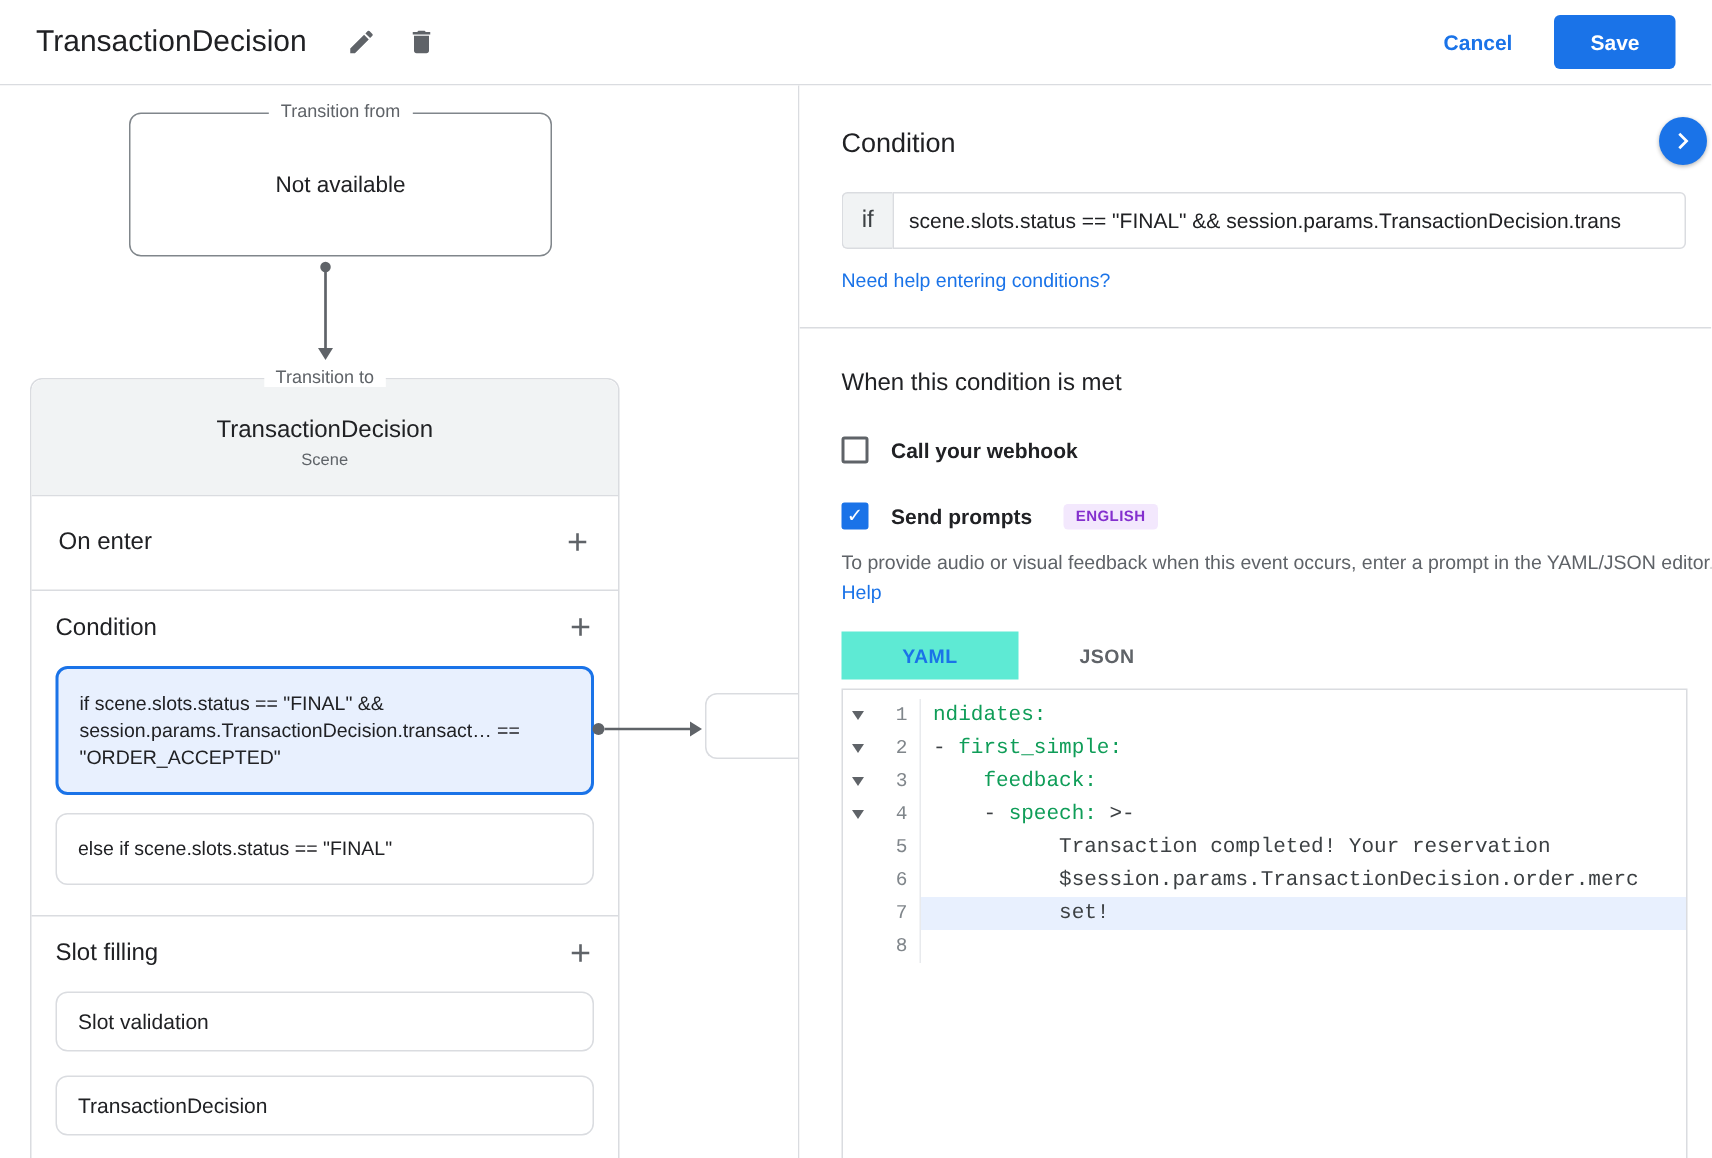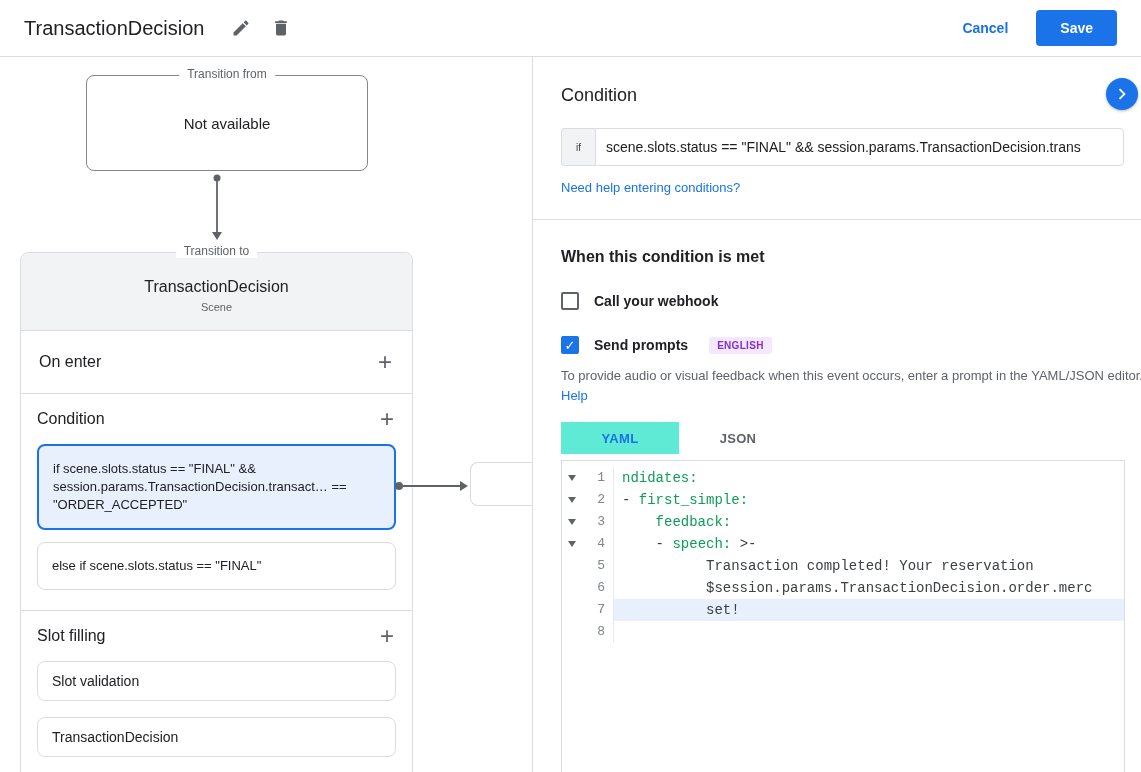--- a/index.html
+++ b/index.html
@@ -66,31 +66,31 @@
     background: #fff; padding: 28px 0 0 28px; }
   .collapse-btn { position: absolute; top: 21px; right: 3px; width: 32px; height: 32px;
     border-radius: 50%; background: #1a73e8; display: flex; align-items: center;
     justify-content: center; box-shadow: 0 1px 3px rgba(0,0,0,.3); z-index: 5; }
 
   .panel-h2 { font-size: 18px; font-weight: 400; margin-bottom: 22px; }
 
   .cond-row { display: flex; width: 563px; height: 38px; margin-bottom: 12px; }
   .if-chip { width: 34px; flex: none; background: #f1f3f4; border: 1px solid #dadce0;
     border-right: none; border-radius: 4px 0 0 4px; display: flex; align-items: center;
-    justify-content: center; font-size: 10px; color: #3c4043; }
+    justify-content: center; font-size: 16px; color: #3c4043; }
   .cond-input { flex: 1; min-width: 0; border: 1px solid #dadce0; border-radius: 0 4px 4px 0;
     padding: 0 10px; font-size: 14px; color: #202124; outline: none; font-family: inherit; }
 
   .link { color: #1a73e8; font-size: 13px; text-decoration: none; }
   .help-cond { display: inline-block; margin-bottom: 24px; }
 
   .h-divider { margin-left: -28px; width: calc(100% + 28px); height: 1px; background: #dadce0;
     margin-bottom: 28px; }
 
-  .panel-h3 { font-size: 16px; font-weight: 700; margin-bottom: 26px; }
+  .panel-h3 { font-size: 16px; font-weight: 400; margin-bottom: 26px; }
 
   .chk-row { display: flex; align-items: center; gap: 15px; font-size: 14px; font-weight: bold; }
   .chk-row.webhook { margin-bottom: 26px; }
   .chk-row.prompts { margin-bottom: 12px; }
   .checkbox { width: 18px; height: 18px; border: 2px solid #5f6368; border-radius: 2px;
     flex: none; display: flex; align-items: center; justify-content: center; }
   .checkbox.checked { background: #1a73e8; border-color: #1a73e8; color: #fff; font-size: 13px; font-weight: bold; }
   .badge { margin-left: 6px; background: #f3e8fd; color: #8430ce; font-size: 10px; font-weight: bold;
     letter-spacing: .3px; padding: 3px 8px; border-radius: 3px; }
 

